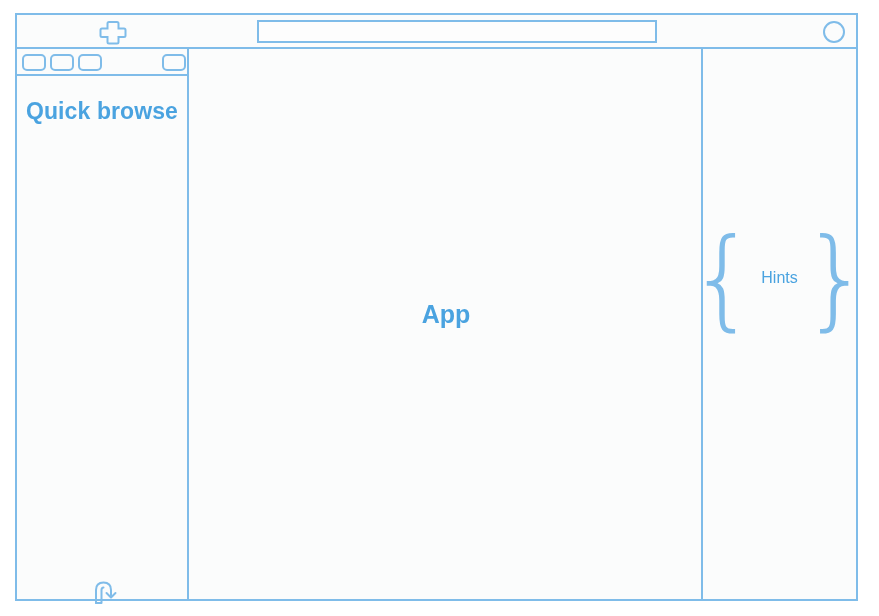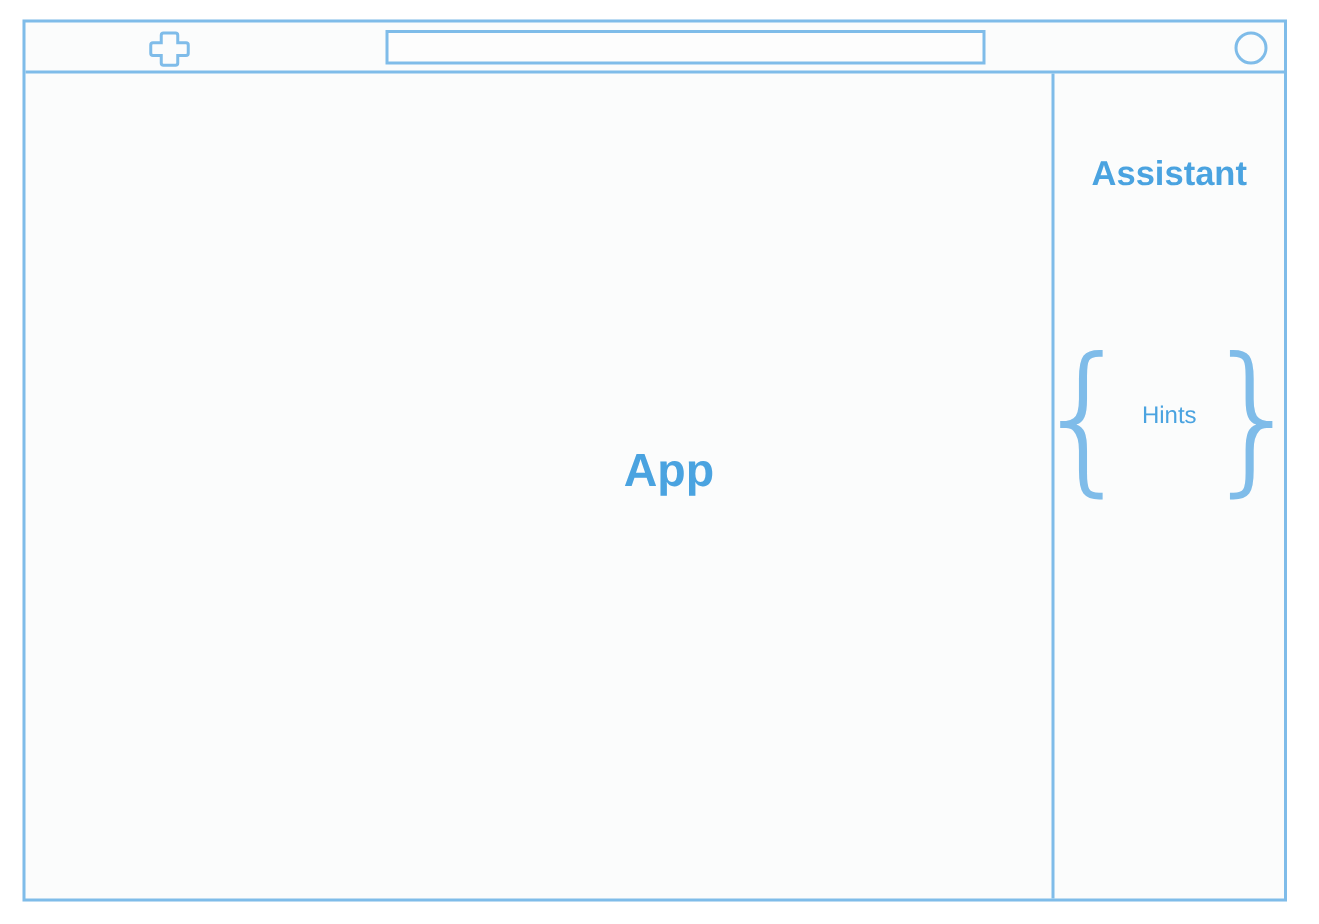--- a/index.html
+++ b/index.html
@@ -149,21 +149,21 @@
 
   .app-label {
     position: absolute;
     left: 0;
     top: 0;
     width: 100%;
     height: 100%;
     display: flex;
     align-items: center;
     justify-content: center;
-    font-size: 31px;
+    font-size: 25px;
     font-weight: bold;
     color: #4aa3e0;
     padding-bottom: 20px;
     box-sizing: border-box;
   }
 
   
   .assistant-panel {
     position: absolute;
     left: 686px;
@@ -226,27 +226,45 @@
         <svg viewBox="0 0 28 25" width="28" height="25" aria-hidden="true">
           <path d="M10,2 L18,2 Q19.5,2 19.5,3.5 L19.5,8.5 L25,8.5 Q26.5,8.5 26.5,10 L26.5,15.5 Q26.5,17 25,17 L19.5,17 L19.5,22 Q19.5,23.5 18,23.5 L10,23.5 Q8.5,23.5 8.5,22 L8.5,17 L3,17 Q1.5,17 1.5,15.5 L1.5,10 Q1.5,8.5 3,8.5 L8.5,8.5 L8.5,3.5 Q8.5,2 10,2 Z" fill="none" stroke="#7fbce9" stroke-width="2"></path>
         </svg>
       </div>
 
       <input class="search-field" type="text" value="" placeholder="" style="">
 
       <div class="avatar-circle"></div>
     </div>
 
+    <div class="sidebar">
+
+      <div class="sidebar-toolbar">
+        <div class="tool-square s1"></div>
+        <div class="tool-square s2"></div>
+        <div class="tool-square s3"></div>
+        <div class="tool-square s4"></div>
+      </div>
+
+      <div class="sidebar-title">Quick browse</div>
+
+      <div class="undo-icon">
+        <svg viewBox="0 0 30 30" width="30" height="30" aria-hidden="true">
+          <path d="M4,26 L4,13 Q4,5.5 11.5,5.5 Q19,5.5 19,13 L19,18.5" fill="none" stroke="#7fbce9" stroke-width="2" stroke-linecap="round" stroke-linejoin="round"></path>
+          <path d="M4,26 L9.5,26 L9.5,13 Q9.5,10.5 11.5,10.5" fill="none" stroke="#7fbce9" stroke-width="2" stroke-linecap="round" stroke-linejoin="round"></path>
+          <path d="M14.5,16 L19,20.5 L23.5,16" fill="none" stroke="#7fbce9" stroke-width="2" stroke-linecap="round" stroke-linejoin="round"></path>
+        </svg>
+      </div>
+    </div>
 
     <div class="main-panel">
       <div class="app-label">App</div>
     </div>
 
     <div class="assistant-panel">
-      <div class="assistant-title">Assistant</div>
 
       <div class="hints-block">
         <span class="brace left">{</span>
         <span class="hints-label">Hints</span>
         <span class="brace right">}</span>
       </div>
     </div>
 
   </div>
 </div>

